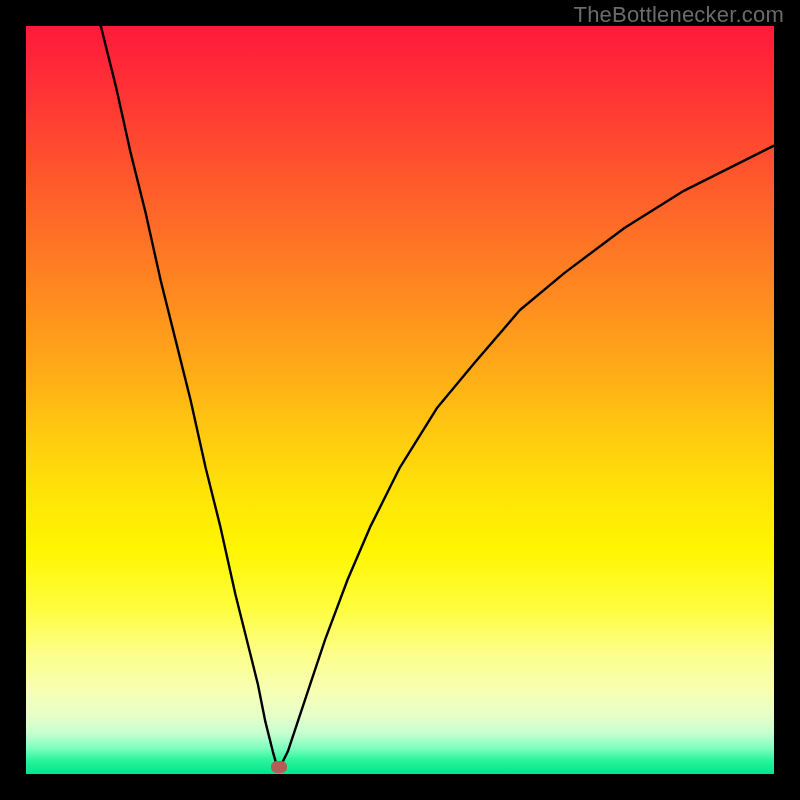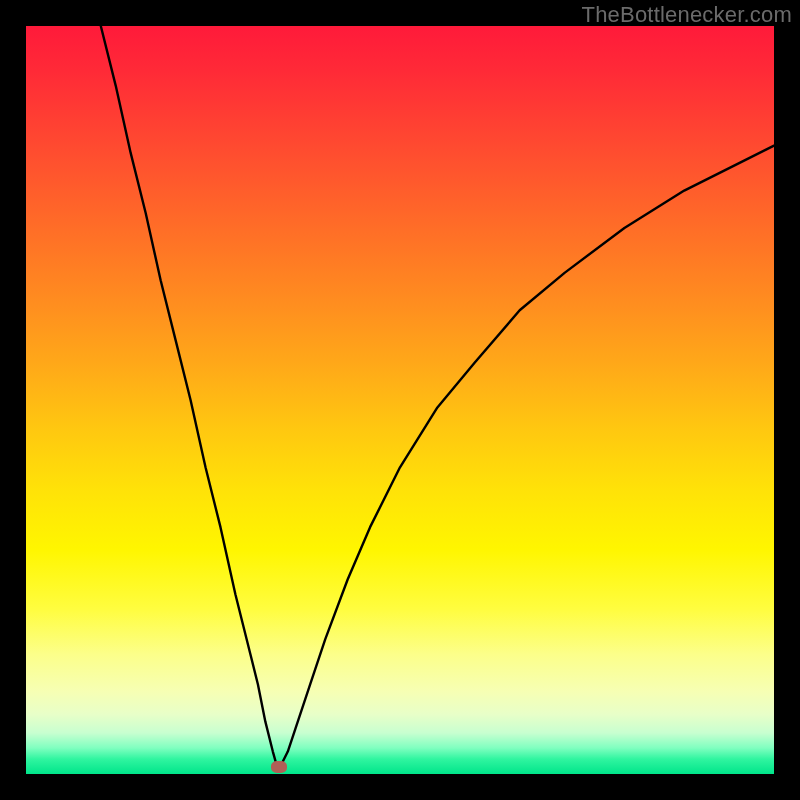--- a/index.html
+++ b/index.html
@@ -61,21 +61,21 @@
     position: absolute;
     width: 16px;
     height: 12px;
     border-radius: 6px / 5px;
     background: #b15f56;
     transform: translate(-50%, -50%);
   }
   .watermark {
     position: absolute;
     top: 2px;
-    right: 8px;
+    right: 16px;
     color: #6b6b6b;
     font-size: 22px;
     letter-spacing: 0.2px;
     user-select: none;
     text-align: center;
   }
 </style>
 </head>
 <body>
 

